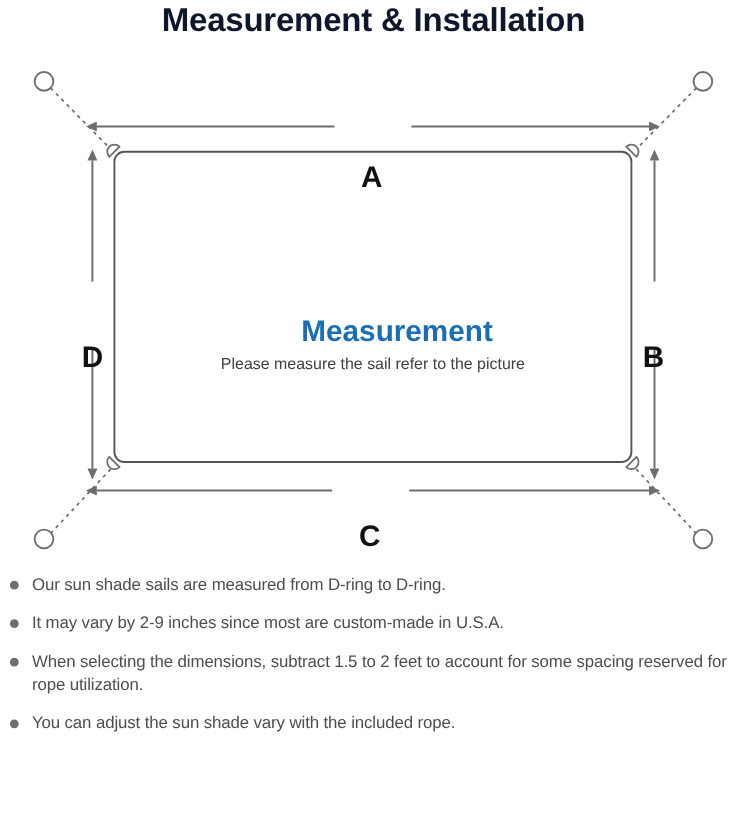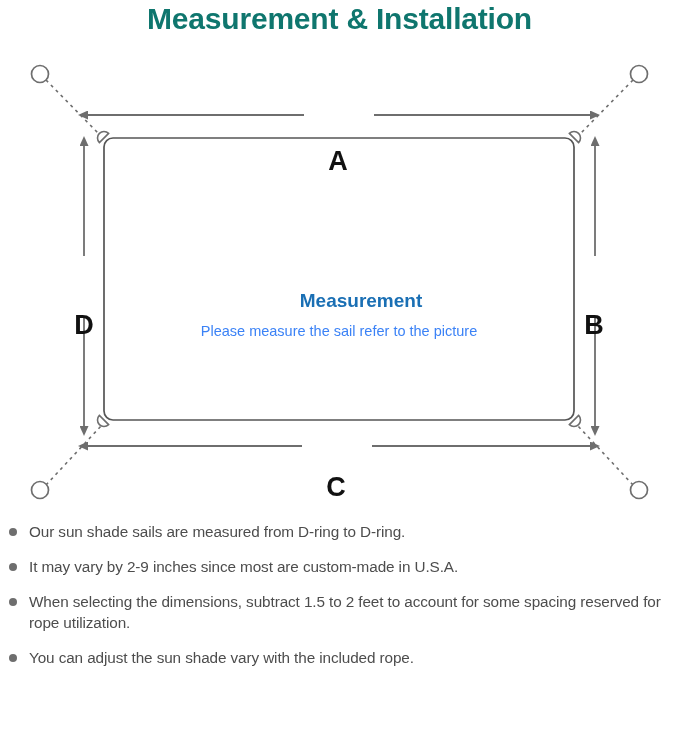--- a/index.html
+++ b/index.html
@@ -23,21 +23,21 @@
   
   .page-title {
     position: absolute;
     left: 0;
     top: 0px;
     width: 679px;
     text-align: center;
     font-family: "Liberation Sans", sans-serif;
     font-size: 30px;
     font-weight: bold;
-    color: #0f766e;
+    color: #0f172a;
     letter-spacing: -0.2px;
     line-height: 38px;
     white-space: nowrap;
   }
   
   .diagram {
     position: absolute;
     left: 0;
     top: 48px;
     width: 679px;
@@ -50,32 +50,32 @@
   .center-block {
     position: absolute;
     left: 104px;
     top: 238px;
     width: 470px;
     text-align: center;
     pointer-events: none;
   }
   .center-title {
     font-family: "Liberation Sans", sans-serif;
-    font-size: 19px;
+    font-size: 27px;
     font-weight: bold;
     color: #1a6fb4;
     line-height: 30px;
     white-space: nowrap;
     margin-left: 44px;
   }
   .center-sub {
     font-family: "Liberation Sans", sans-serif;
     font-size: 14.5px;
     font-weight: normal;
-    color: #3b82f6;
+    color: #404040;
     line-height: 22px;
     margin-top: 4px;
     white-space: nowrap;
   }
   
   .dim-letter {
     position: absolute;
     font-family: "Liberation Sans", sans-serif;
     font-weight: bold;
     font-size: 27px;

